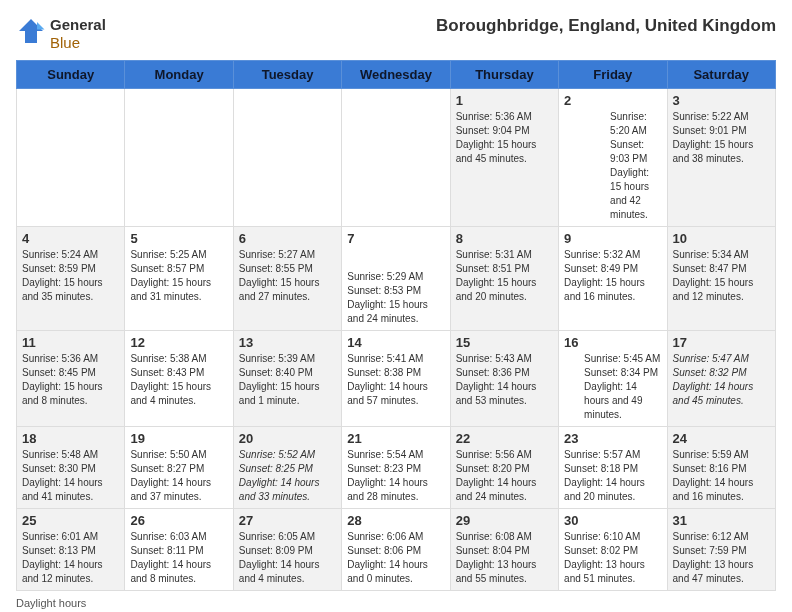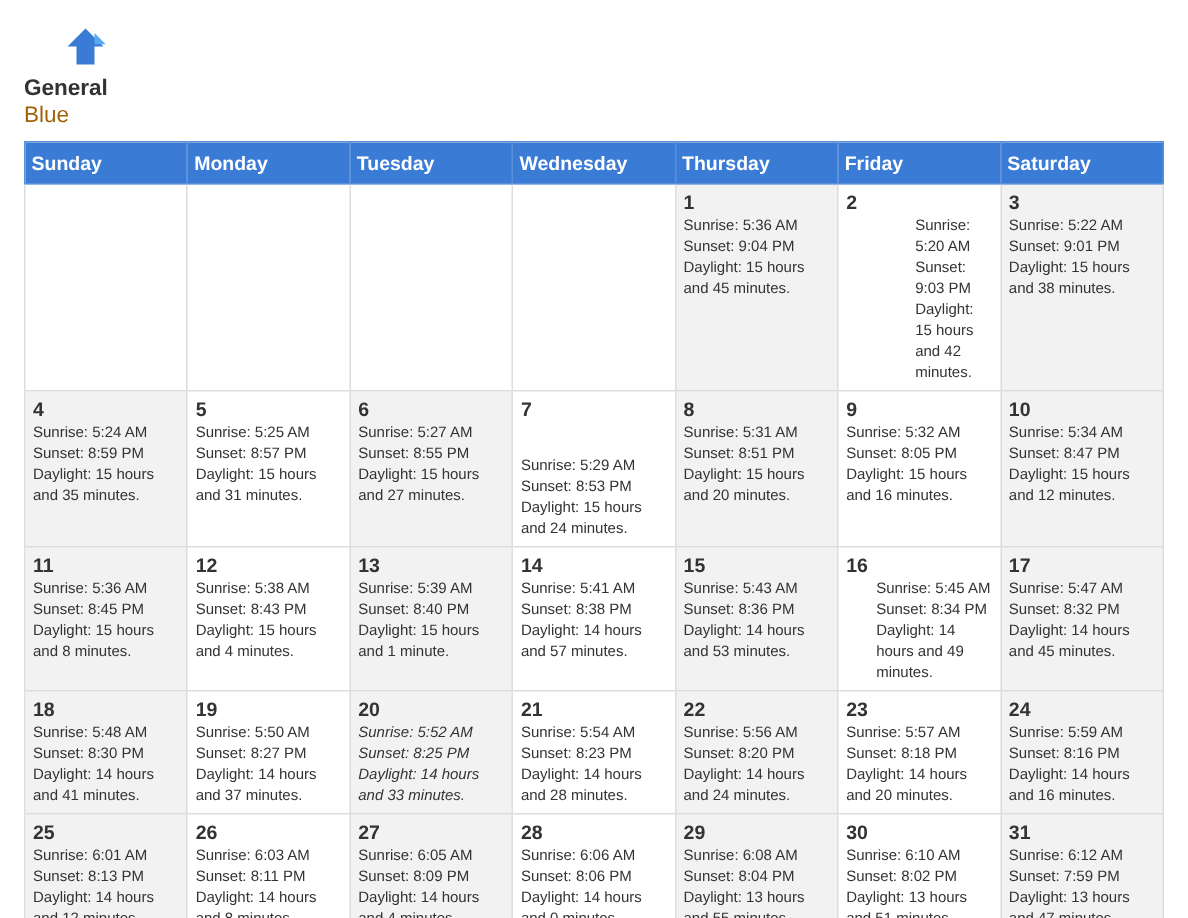--- a/index.html
+++ b/index.html
@@ -11,23 +11,22 @@
       padding: 16px;
     }
     .header-row {
       display: flex;
       justify-content: space-between;
       align-items: flex-start;
       margin-bottom: 8px;
     }
     .logo {
       display: flex;
-      align-items: flex-end;
+      align-items: flex-start;
       gap: 4px;
-      flex-direction: column;
     }
     .logo-text-general {
       font-size: 15px;
       font-weight: bold;
       color: #333;
     }
     .logo-text-blue {
       font-size: 15px;
       font-weight: normal;
       color: #a16207;
@@ -50,25 +49,25 @@
       font-weight: bold;
       color: #333;
     }
     .calendar {
       width: 100%;
       border-collapse: collapse;
       border: 1px solid #ccc;
     }
     .calendar th {
       background-color: #3a7bd5;
-      color: #ffffff;
+      color: #0f172a;
       font-size: 13px;
       font-weight: bold;
       padding: 6px 4px;
-      text-align: left;
+      text-align: center;
       border: 1px solid #5a90d9;
     }
     .calendar td {
       vertical-align: top;
       padding: 4px 5px;
       border: 1px solid #ddd;
       font-size: 10.5px;
       color: #333;
       background: #fff;
       width: calc(100% / 7);
@@ -109,20 +108,21 @@
         <polygon points="20,4 36,20 28,20 28,36 12,36 12,20 4,20" fill="#3a7bd5"></polygon>
         <polygon points="28,8 38,18 28,18" fill="#5aaaf0"></polygon>
       </svg>
       <div>
         <span class="logo-text-general">General</span><br>
         <span class="logo-text-blue">Blue</span>
       </div>
     </div>
   </div>
   <div class="title-block">
+    <div class="subtitle">Boroughbridge, England, United Kingdom</div>
   </div>
 </div>
 
 <table class="calendar">
   <thead>
     <tr>
     <th>Sunday</th>
         <th>Monday</th>
         <th>Tuesday</th>
         <th>Wednesday</th>
@@ -183,21 +183,21 @@
         </td>
         <td class="gray-bg">
           <span class="day-number">8</span>
           <div class="day-info" style="white-space: pre-line;">Sunrise: 5:31 AM
 Sunset: 8:51 PM
 Daylight: 15 hours and 20 minutes.</div>
         </td>
         <td>
           <span class="day-number">9</span>
           <div class="day-info" style="white-space: pre-line;">Sunrise: 5:32 AM
-Sunset: 8:05 PM
+Sunset: 8:49 PM
 Daylight: 15 hours and 16 minutes.</div>
         </td>
         <td class="gray-bg">
           <span class="day-number">10</span>
           <div class="day-info" style="white-space: pre-line;">Sunrise: 5:34 AM
 Sunset: 8:47 PM
 Daylight: 15 hours and 12 minutes.</div>
         </td>
       </tr>
       <tr>
@@ -232,21 +232,21 @@
 Daylight: 14 hours and 53 minutes.</div>
         </td>
         <td>
           <span class="day-number">16</span>
           <div class="day-info" style="white-space: pre-line; margin-left: 20px;">Sunrise: 5:45 AM
 Sunset: 8:34 PM
 Daylight: 14 hours and 49 minutes.</div>
         </td>
         <td class="gray-bg">
           <span class="day-number">17</span>
-          <div class="day-info" style="white-space: pre-line;">Sunrise: 5:47 AM
+          <div class="day-info" style="white-space: pre-line; font-style: italic;">Sunrise: 5:47 AM
 Sunset: 8:32 PM
 Daylight: 14 hours and 45 minutes.</div>
         </td>
       </tr>
       <tr>
         <td class="gray-bg">
           <span class="day-number">18</span>
           <div class="day-info" style="white-space: pre-line;">Sunrise: 5:48 AM
 Sunset: 8:30 PM
 Daylight: 14 hours and 41 minutes.</div>

